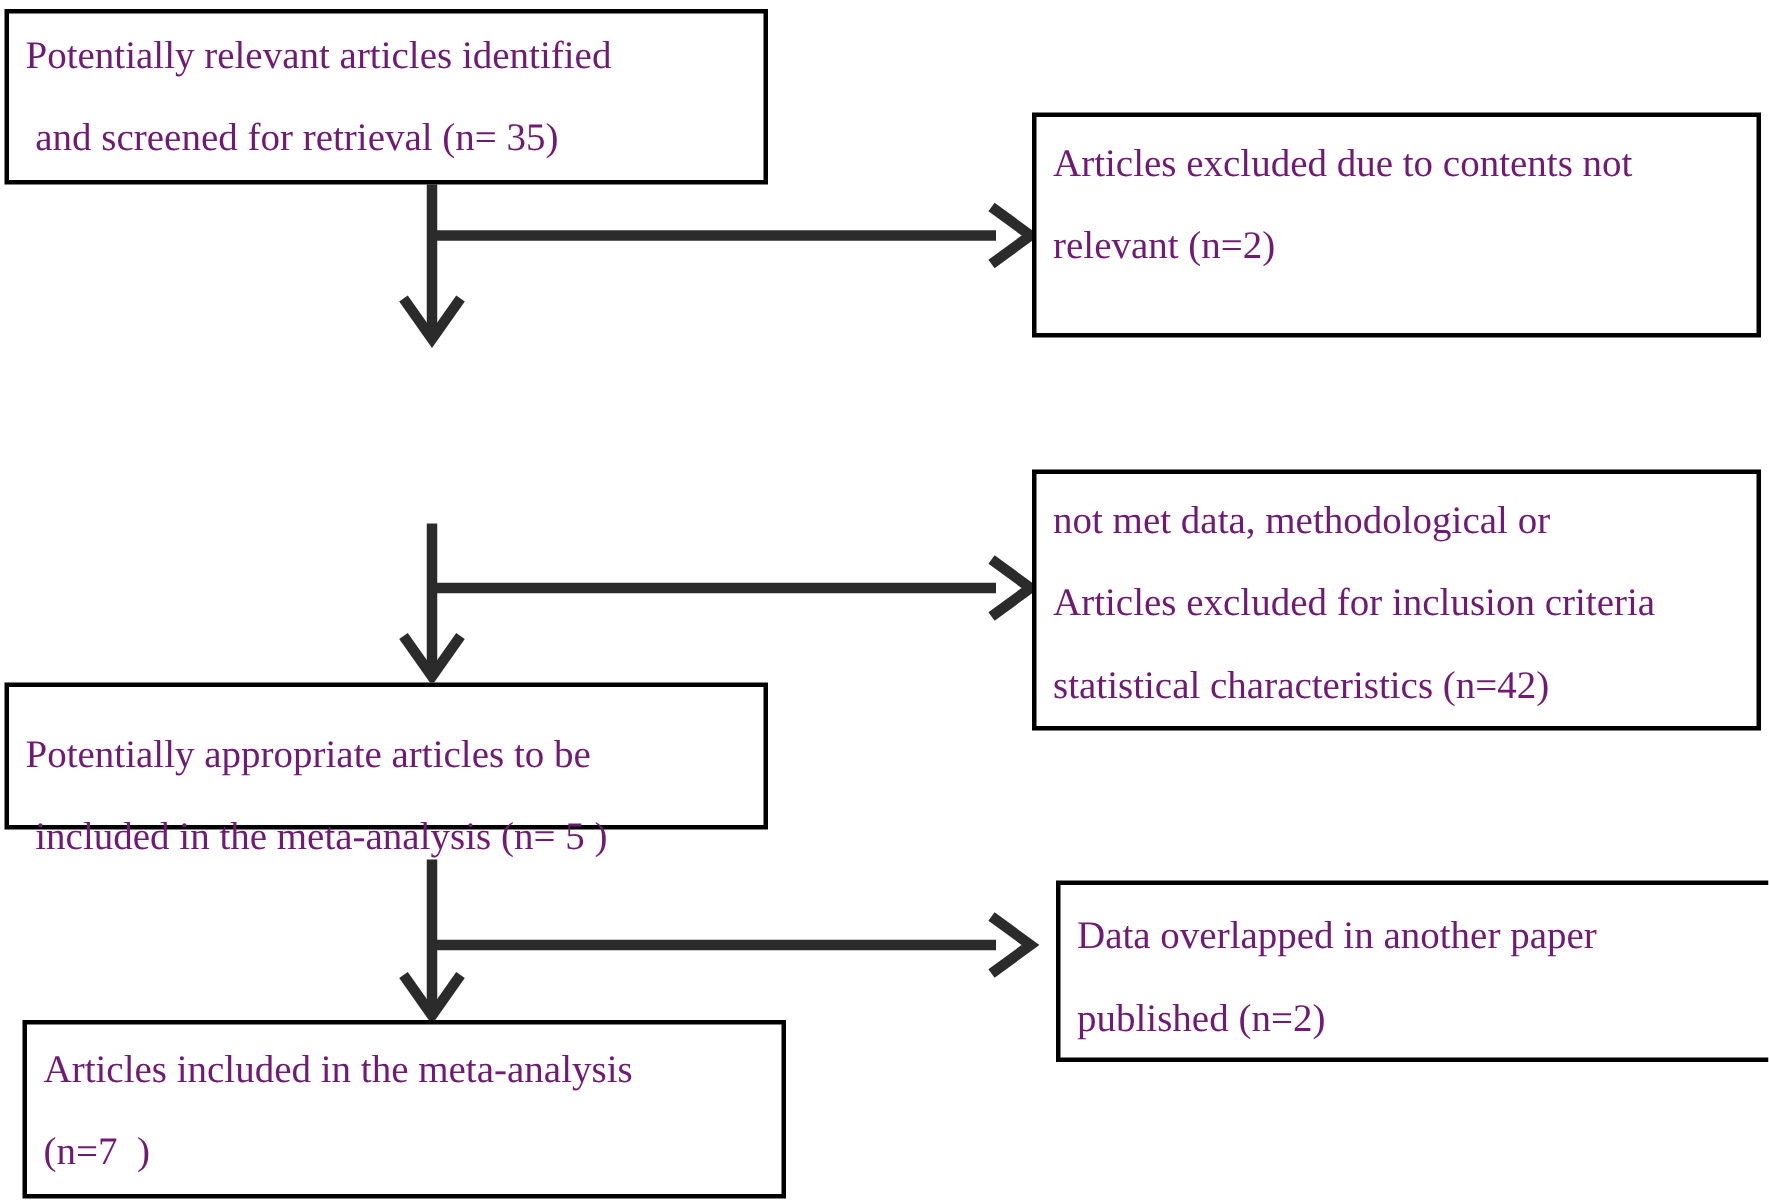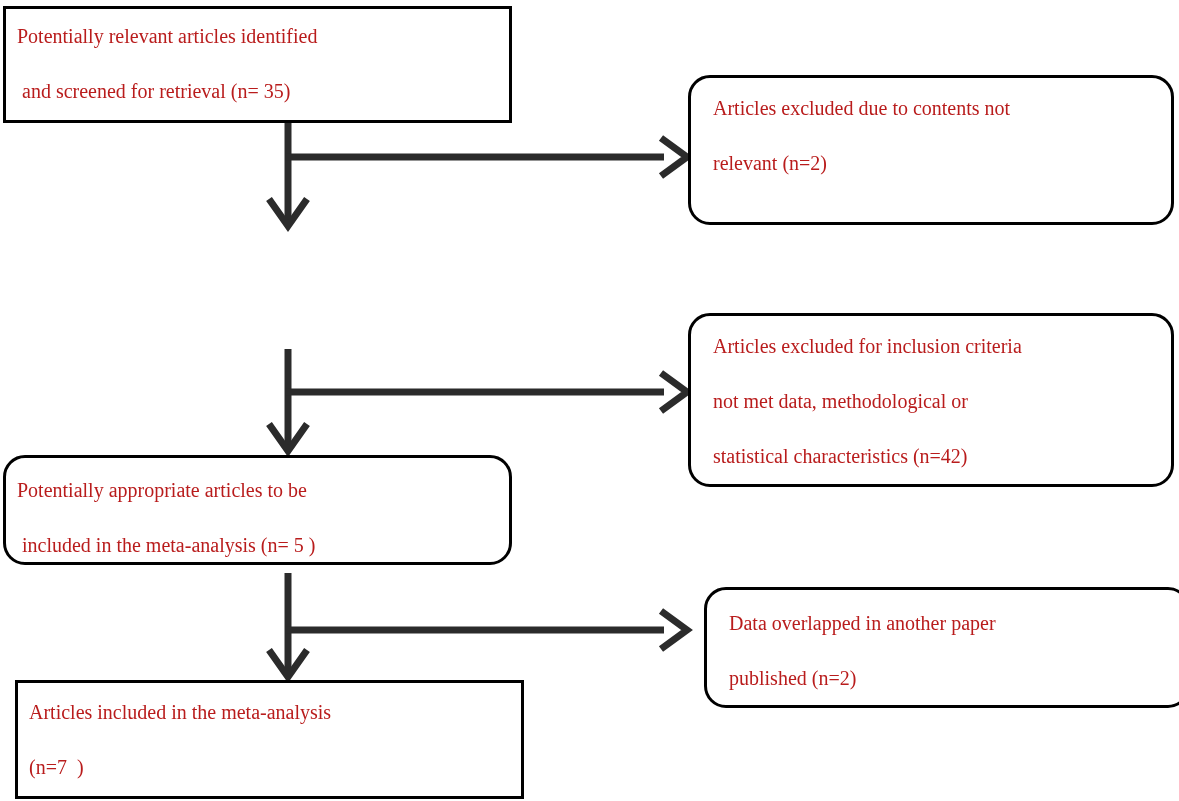--- a/index.html
+++ b/index.html
@@ -13,34 +13,34 @@
     height: 801px;
     background: #ffffff;
     overflow: hidden;
     font-family: "Liberation Serif", "DejaVu Serif", serif;
   }
   .box {
     position: absolute;
     box-sizing: border-box;
     background: #ffffff;
     border: 3px solid #000000;
-    color: #b91c1c;
-    font-size: 20px;
+    color: #701a75;
+    font-size: 26px;
     line-height: 55px;
     padding: 2px 8px 0 11px;
     z-index: 2;
   }
   .box .line {
     white-space: pre; 
   }
-  .box.right { padding-left: 22px; padding-top: 3px; border-radius: 22px; }
+  .box.right { padding-left: 11px; padding-top: 3px; }
 
   .box.b-identified  { left: 3px;  top: 6px;   width: 509px; height: 117px; padding-top: 0; }
   .box.b-retrieved   { left: 3px;  top: 228px; width: 509px; height: 121px; padding-top: 5px; }
-  .box.b-appropriate { left: 3px;  top: 455px; width: 509px; height: 110px; padding-top: 5px; border-radius: 22px; }
+  .box.b-appropriate { left: 3px;  top: 455px; width: 509px; height: 98px; padding-top: 17px; }
   .box.b-included    { left: 15px;  top: 680px; width: 509px; height: 119px; padding-top: 2px; }
 
   .box.b-excl-relevant { left: 688px; top: 75px;  width: 486px; height: 150px; }
   .box.b-excl-criteria { left: 688px; top: 313px; width: 486px; height: 174px; }
   .box.b-overlapped    { left: 704px; top: 587px; width: 486px; height: 121px; padding-top: 6px; }
 
   svg.arrows {
     position: absolute;
     left: 0;
     top: 0;
@@ -106,22 +106,22 @@
     <div class="line">Articles included in the meta-analysis</div>
     <div class="line">(n=7  )</div>
   </div>
 
   <div class="box right b-excl-relevant">
     <div class="line">Articles excluded due to contents not</div>
     <div class="line">relevant (n=2)</div>
   </div>
 
   <div class="box right b-excl-criteria">
+    <div class="line">not met data, methodological or</div>
     <div class="line">Articles excluded for inclusion criteria</div>
-    <div class="line">not met data, methodological or</div>
     <div class="line">statistical characteristics (n=42)</div>
   </div>
 
   <div class="box right b-overlapped">
     <div class="line">Data overlapped in another paper</div>
     <div class="line">published (n=2)</div>
   </div>
 
 </div>
 

